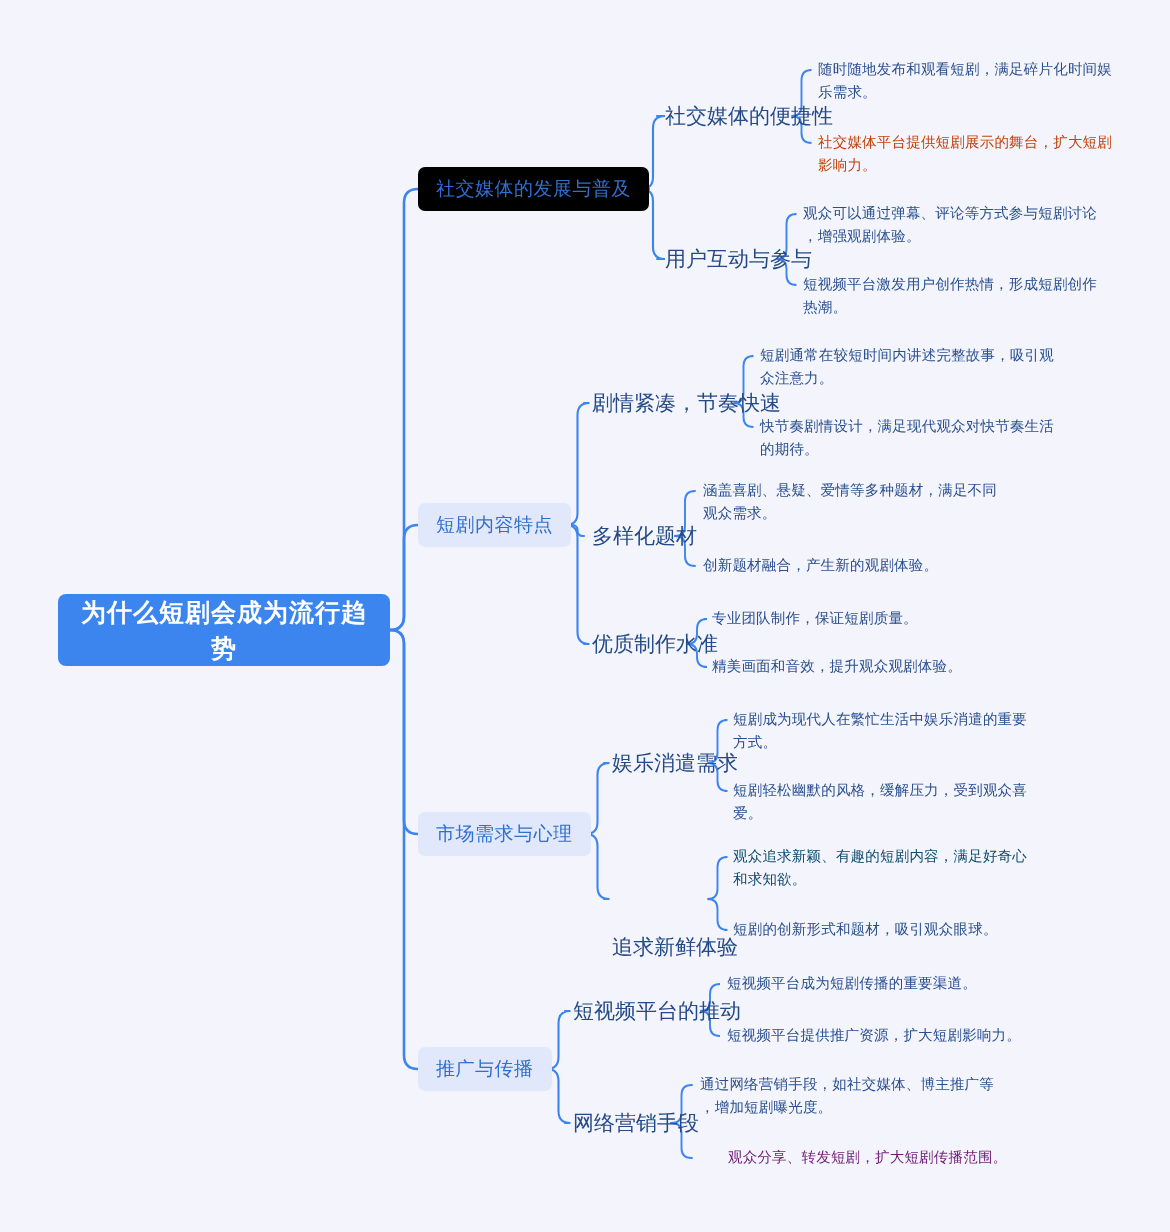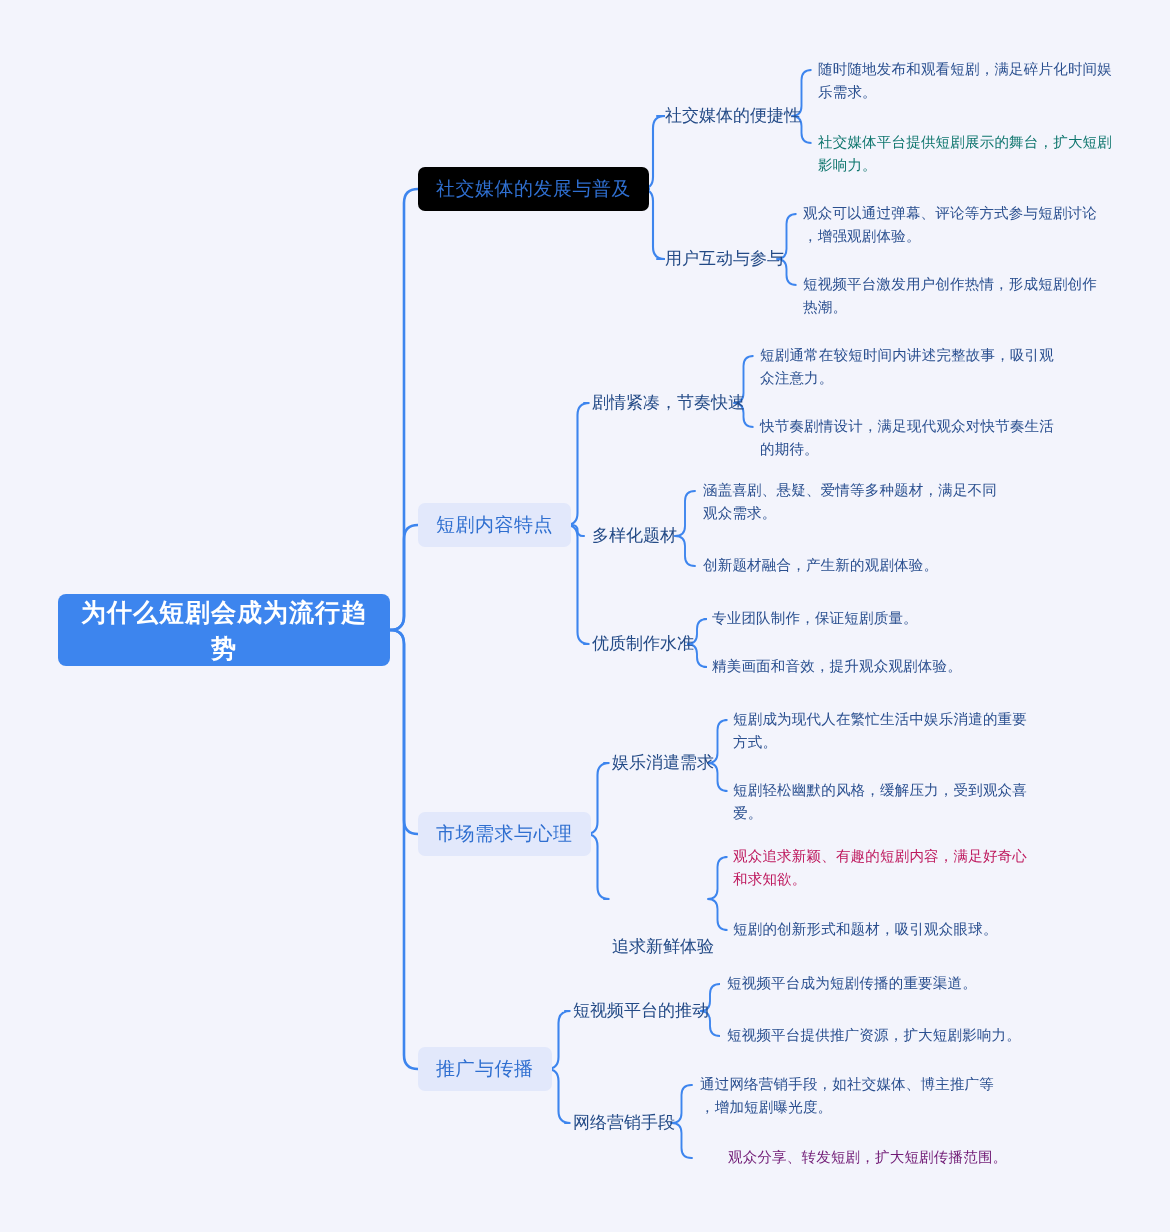--- a/index.html
+++ b/index.html
@@ -41,21 +41,21 @@
     font-weight:500;
     display:flex;
     align-items:center;
     justify-content:center;
     padding:9px 18px;
     letter-spacing:.5px;
     white-space:nowrap;
   }
   .sub-node{
     color:#234a86;
-    font-size:17px;
+    font-size:21px;
     line-height:22px;
     white-space:nowrap;
     display:flex;
     align-items:center;
   }
   .leaf-node{
     color:#2a4f8f;
     font-size:14.5px;
     line-height:23px;
     letter-spacing:.2px;
@@ -110,21 +110,21 @@
   <div class="node branch-node" style="left: 418px; top: 167px; background: #000000; color: rgb(47, 111, 208);">
     <span>社交媒体的发展与普及</span>
   </div>
   <div class="node sub-node" style="left: 665px; top: 105px; color: rgb(35, 74, 134);">
     <span>社交媒体的便捷性</span>
   </div>
   <div class="node leaf-node" style="left: 818px; top: 58px; width: 330px; color: rgb(42, 79, 143);">
     <span>随时随地发布和观看短剧，满足碎片化时间娱</span>
     <span>乐需求。</span>
   </div>
-  <div class="node leaf-node" style="left: 818px; top: 131px; width: 330px; color: #0f766e;">
+  <div class="node leaf-node" style="left: 818px; top: 131px; width: 330px; color: #c2410c;">
     <span>社交媒体平台提供短剧展示的舞台，扩大短剧</span>
     <span>影响力。</span>
   </div>
   <div class="node sub-node" style="left: 665px; top: 248px; color: rgb(35, 74, 134);">
     <span>用户互动与参与</span>
   </div>
   <div class="node leaf-node" style="left: 803px; top: 202px; width: 340px; color: rgb(42, 79, 143);">
     <span>观众可以通过弹幕、评论等方式参与短剧讨论</span>
     <span>，增强观剧体验。</span>
   </div>
@@ -180,21 +180,21 @@
     <span>短剧成为现代人在繁忙生活中娱乐消遣的重要</span>
     <span>方式。</span>
   </div>
   <div class="node leaf-node" style="left: 733px; top: 779px; width: 330px; color: rgb(42, 79, 143);">
     <span>短剧轻松幽默的风格，缓解压力，受到观众喜</span>
     <span>爱。</span>
   </div>
   <div class="node sub-node" style="left: 612px; top: 888px; color: rgb(35, 74, 134); margin-top: 48px;">
     <span>追求新鲜体验</span>
   </div>
-  <div class="node leaf-node" style="left: 733px; top: 845px; width: 330px; color: #be185d;">
+  <div class="node leaf-node" style="left: 733px; top: 845px; width: 330px; color: #0c4a6e;">
     <span>观众追求新颖、有趣的短剧内容，满足好奇心</span>
     <span>和求知欲。</span>
   </div>
   <div class="node leaf-node" style="left: 733px; top: 918px; width: 330px; color: rgb(42, 79, 143);">
     <span>短剧的创新形式和题材，吸引观众眼球。</span>
     <span></span>
   </div>
 
   <div class="node branch-node" style="left: 418px; top: 1047px; background: rgb(226, 232, 251); color: rgb(47, 111, 208);">
     <span>推广与传播</span>

